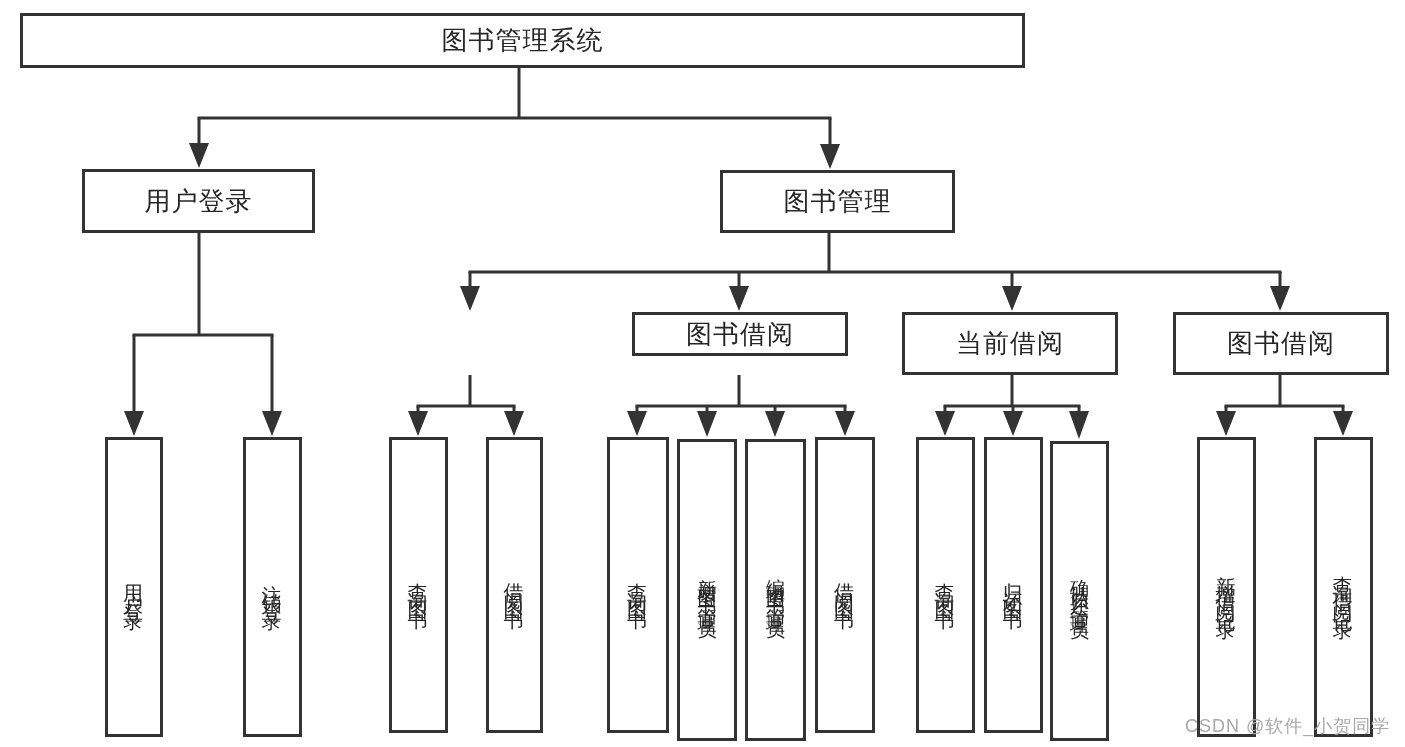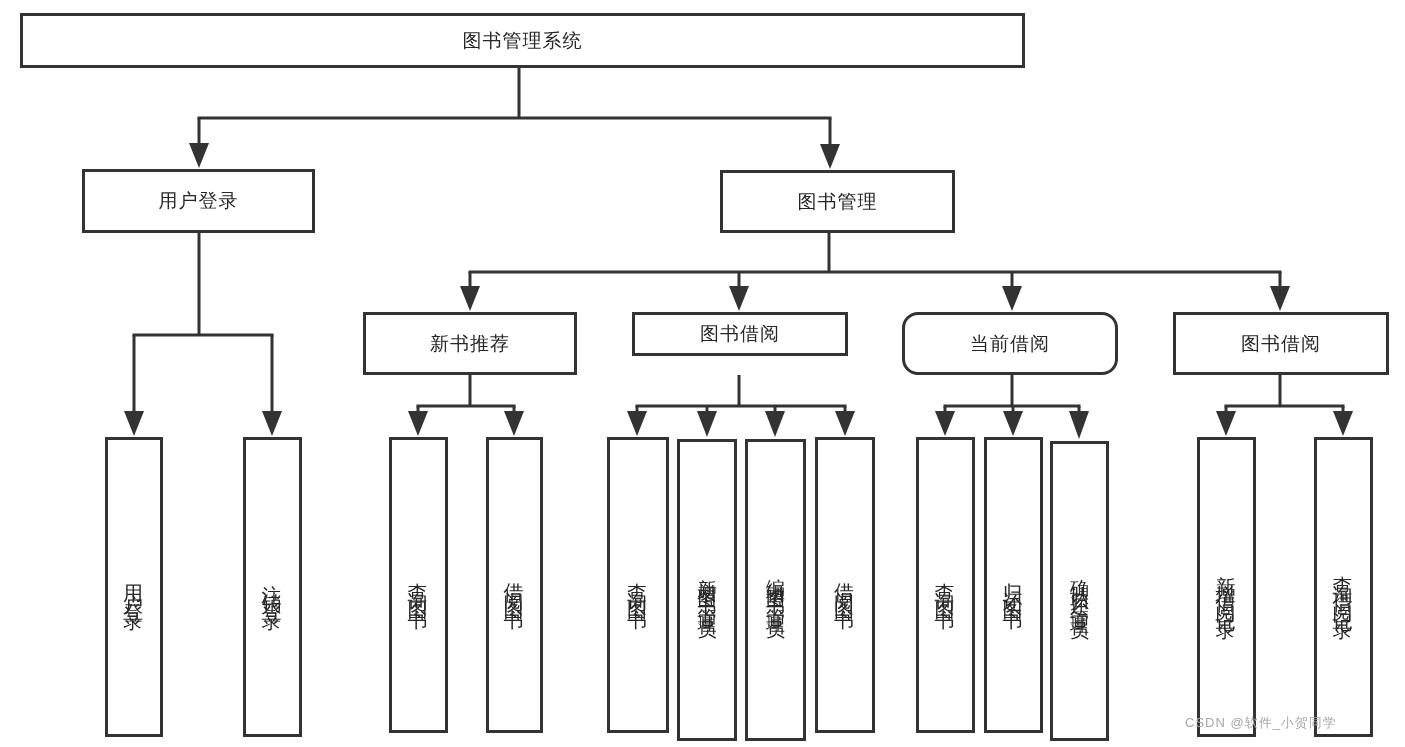--- a/index.html
+++ b/index.html
@@ -17,21 +17,21 @@
     overflow:hidden;
   }
   .connectors{position:absolute;left:0;top:0;width:1405px;height:747px;}
   .node{
     position:absolute;
     box-sizing:border-box;
     border:3px solid var(--line);
     background:#fff;
     display:flex;align-items:center;justify-content:center;
     color:var(--text);
-    font-size:19px;
+    font-size:26px;
     letter-spacing:1px;
     text-align:right;
     z-index:2;
   }
   .vnode{
     position:absolute;
     box-sizing:border-box;
     border:3px solid var(--line);
     background:#fff;
     display:flex;align-items:center;justify-content:center;
@@ -41,21 +41,21 @@
     letter-spacing:9px;
     z-index:2;
   }
   .vnode.small{
     font-size:19px;
     letter-spacing:6px;
   }
   .watermark{
     position:absolute;
     left:1185px;top:714px;
-    font-size:13px;
+    font-size:18px;
     color:var(--wm);
     letter-spacing:1px;
     white-space:nowrap;
     z-index:3;
   }
 </style>
 </head>
 <body>
 
 <div class="canvas">
@@ -134,23 +134,22 @@
       <line x1="1343" y1="406" x2="1343" y2="414"></line>
       <polygon points="1333,411 1353,411 1343,436" stroke="none"></polygon>
     </g>
   </svg>
 
   <div class="node" style="left:20px;top:13px;width:1005px;height:55px;">图书管理系统</div>
 
   <div class="node" style="left:82px;top:169px;width:233px;height:64px;">用户登录</div>
   <div class="node" style="left:712px;top:170px;width:235px;height:63px;margin-left:8px;">图书管理</div>
 
-  <div class="node" style="left:363px;top:312px;width:214px;height:63px;">新书推荐</div>
   <div class="node" style="left:632px;top:312px;width:216px;height:44px;">图书借阅</div>
-  <div class="node" style="left:902px;top:312px;width:216px;height:63px;border-radius:16px;">当前借阅</div>
+  <div class="node" style="left:902px;top:312px;width:216px;height:63px;">当前借阅</div>
   <div class="node" style="left:1173px;top:312px;width:216px;height:63px;">图书借阅</div>
 
   <div class="vnode" style="left:105px;top:437px;width:58px;height:300px;">用户登录</div>
   <div class="vnode" style="left:243px;top:437px;width:59px;height:300px;">注销登录</div>
 
   <div class="vnode" style="left:389px;top:437px;width:59px;height:296px;">查询图书</div>
   <div class="vnode" style="left:486px;top:437px;width:57px;height:296px;">借阅图书</div>
 
   <div class="vnode" style="left:607px;top:437px;width:62px;height:296px;">查询图书</div>
   <div class="vnode small" style="left:677px;top:439px;width:60px;height:302px;">新增图书（管理员）</div>

